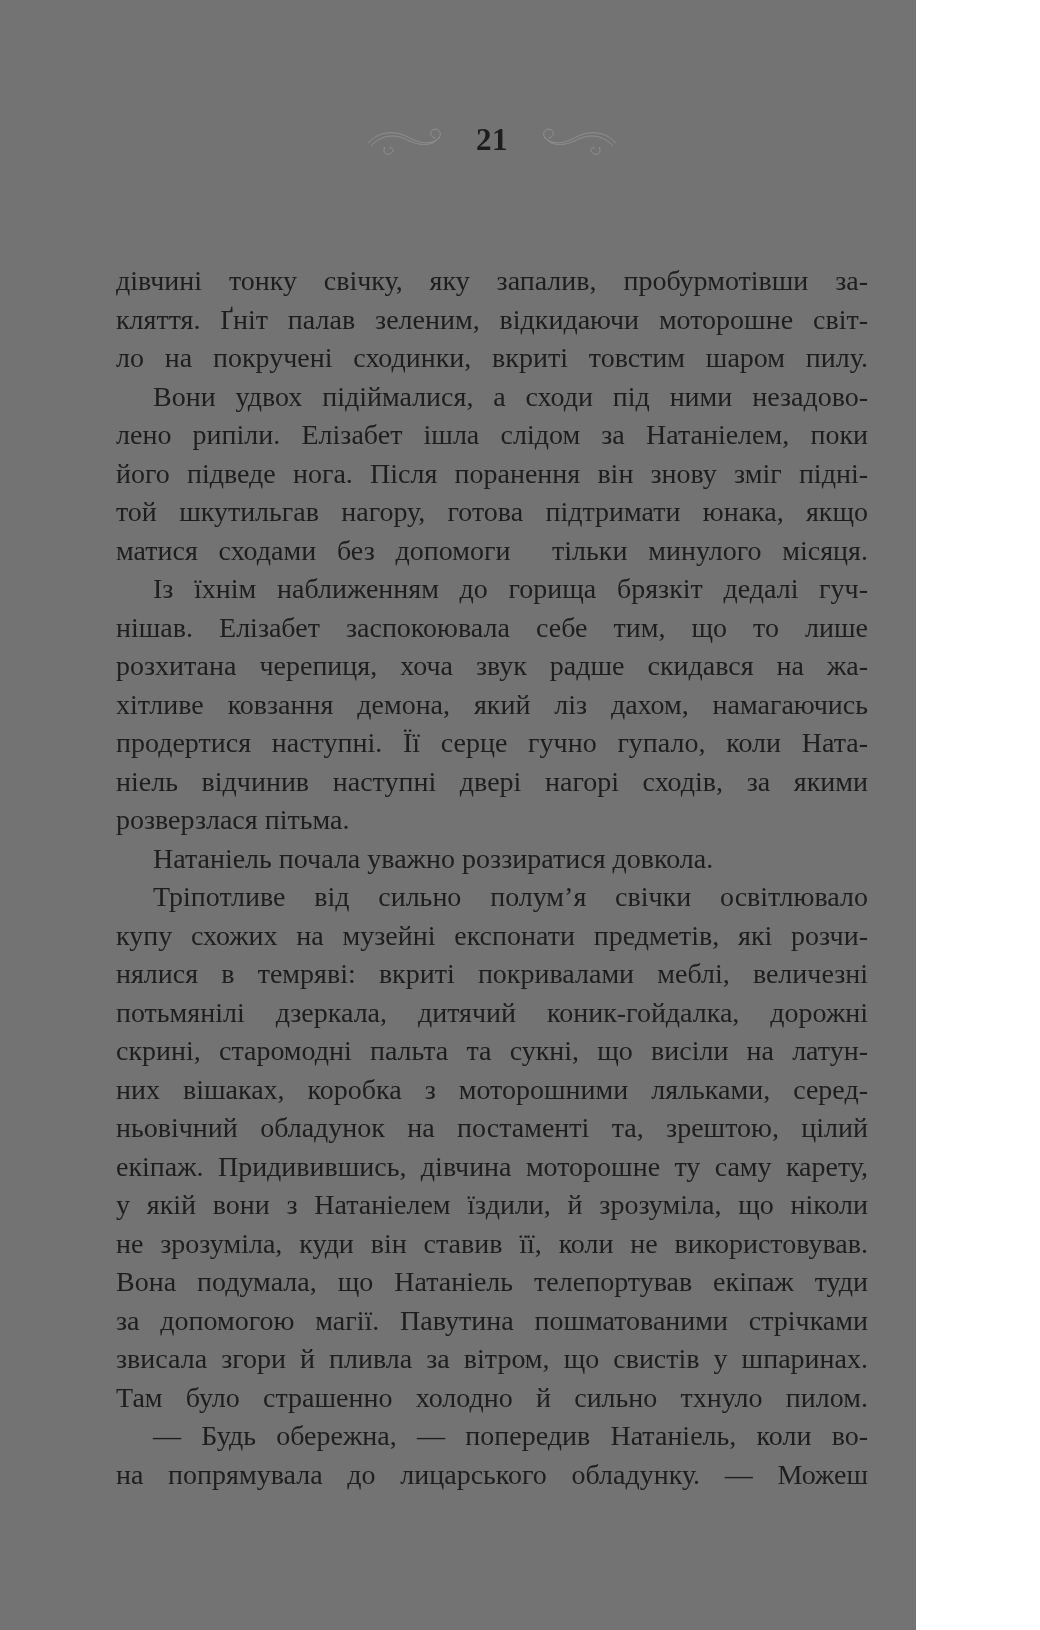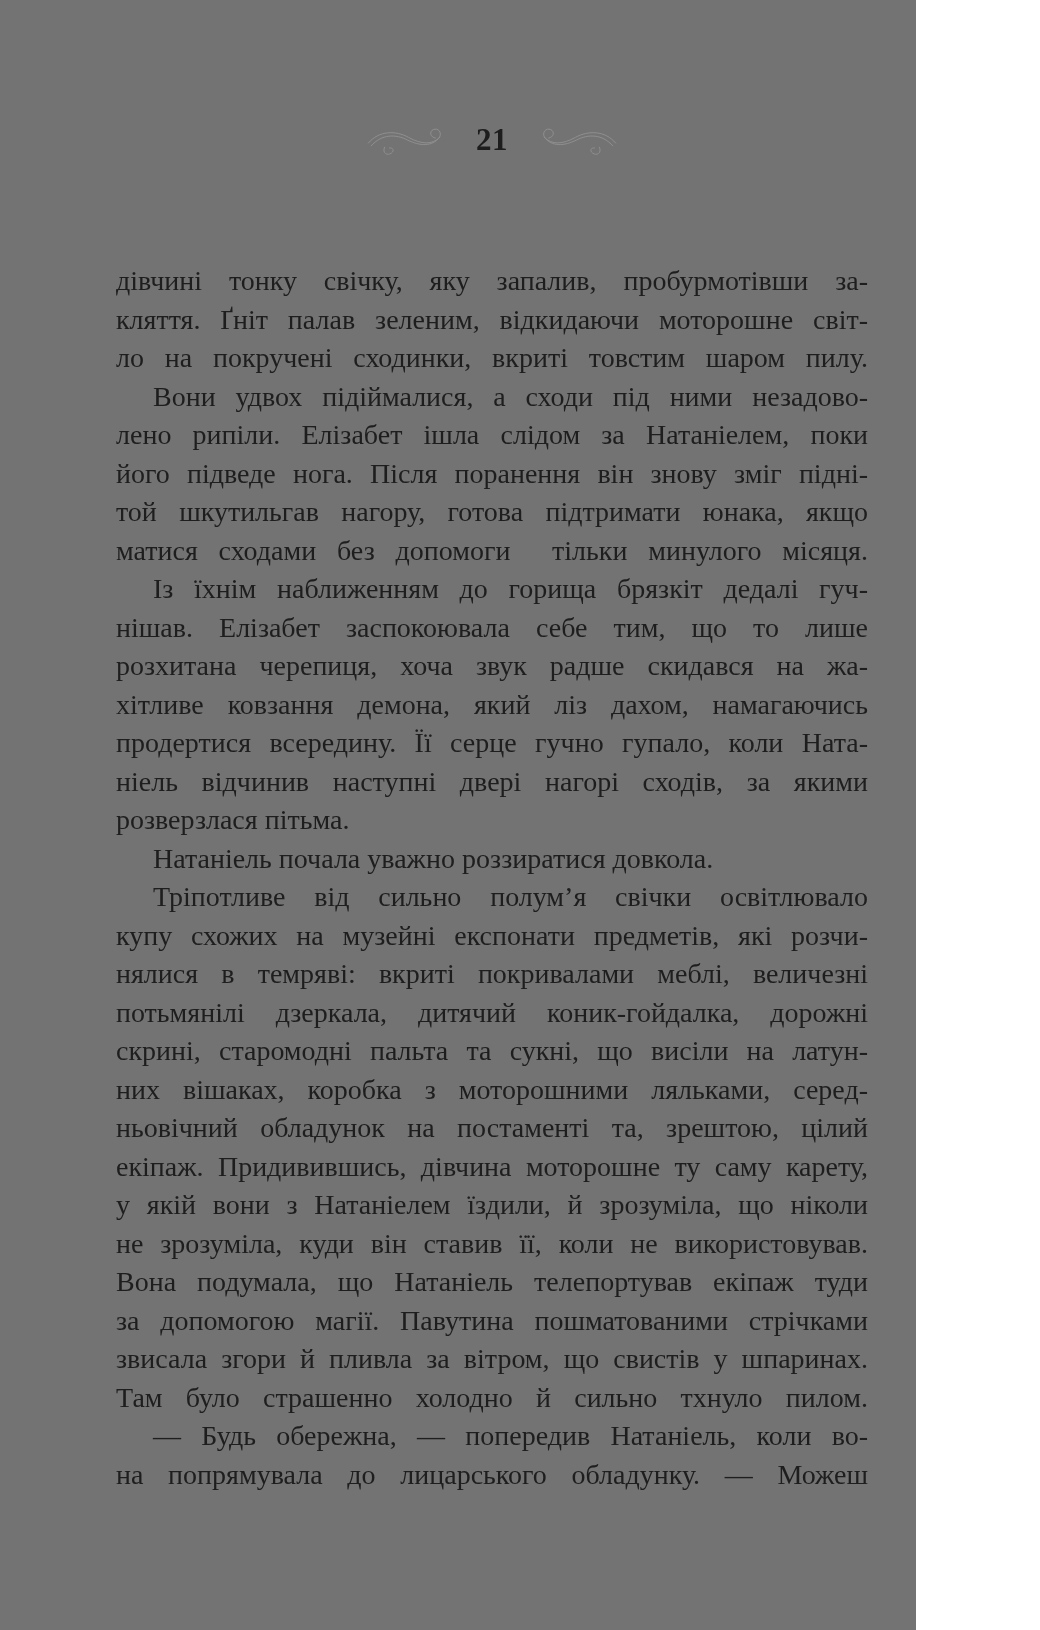--- a/index.html
+++ b/index.html
@@ -100,21 +100,21 @@
         <div class="line">лено рипіли. Елізабет ішла слідом за Натаніелем, поки</div>
         <div class="line">його підведе нога. Після поранення він знову зміг підні-</div>
         <div class="line">той шкутильгав нагору, готова підтримати юнака, якщо</div>
         <div class="line">матися сходами без допомоги&nbsp; тільки минулого місяця.</div>
       </div>
       <div class="paragraph">
         <div class="line indent">Із їхнім наближенням до горища брязкіт дедалі гуч-</div>
         <div class="line">нішав. Елізабет заспокоювала себе тим, що то лише</div>
         <div class="line">розхитана черепиця, хоча звук радше скидався на жа-</div>
         <div class="line">хітливе ковзання демона, який ліз дахом, намагаючись</div>
-        <div class="line">продертися всередину. Її серце гучно гупало, коли Ната-</div>
+        <div class="line">продертися наступні. Її серце гучно гупало, коли Ната-</div>
         <div class="line">ніель відчинив наступні двері нагорі сходів, за якими</div>
         <div class="line short">розверзлася пітьма.</div>
       </div>
       <div class="paragraph">
         <div class="line indent short">Натаніель почала уважно роззиратися довкола.</div>
       </div>
       <div class="paragraph">
         <div class="line indent">Тріпотливе від сильно полум’я свічки освітлювало</div>
         <div class="line">купу схожих на музейні експонати предметів, які розчи-</div>
         <div class="line">нялися в темряві: вкриті покривалами меблі, величезні</div>

